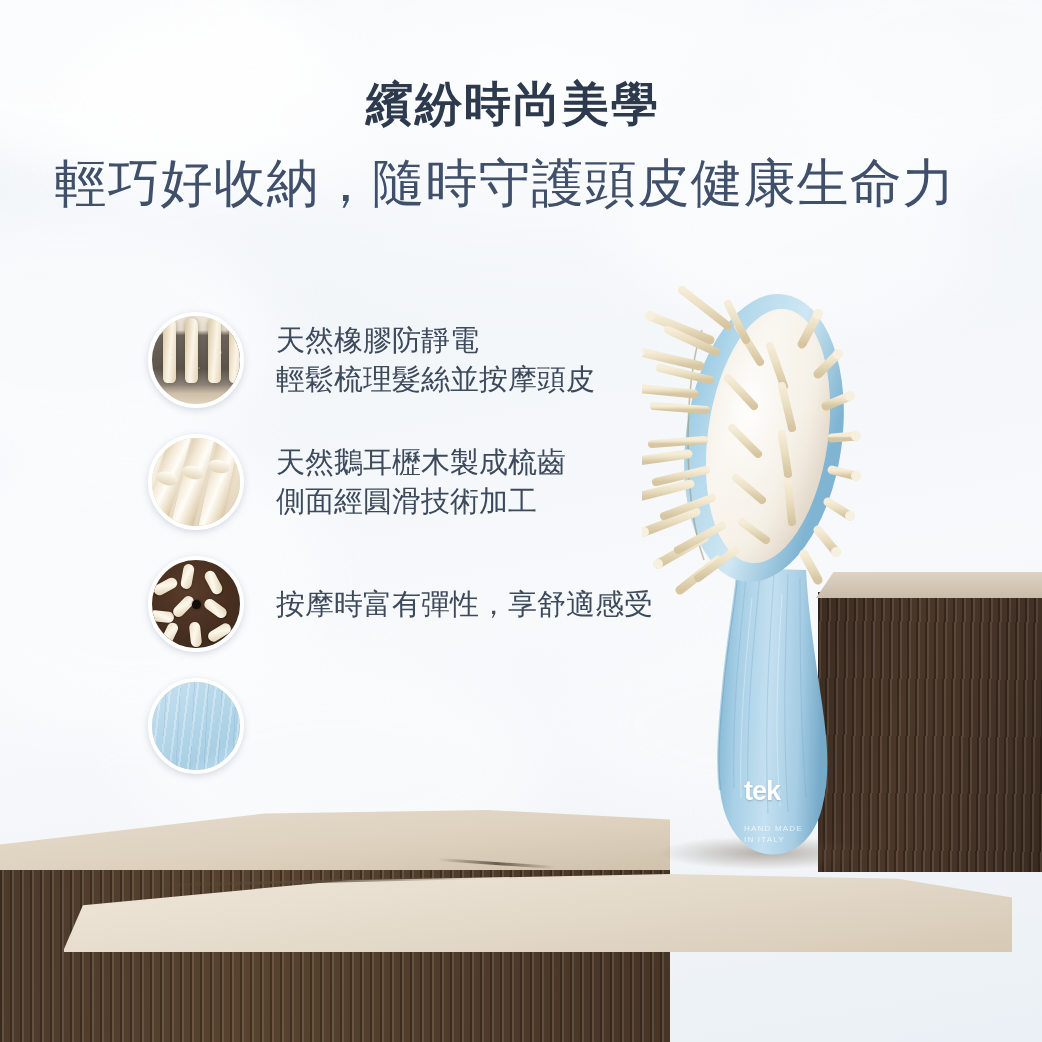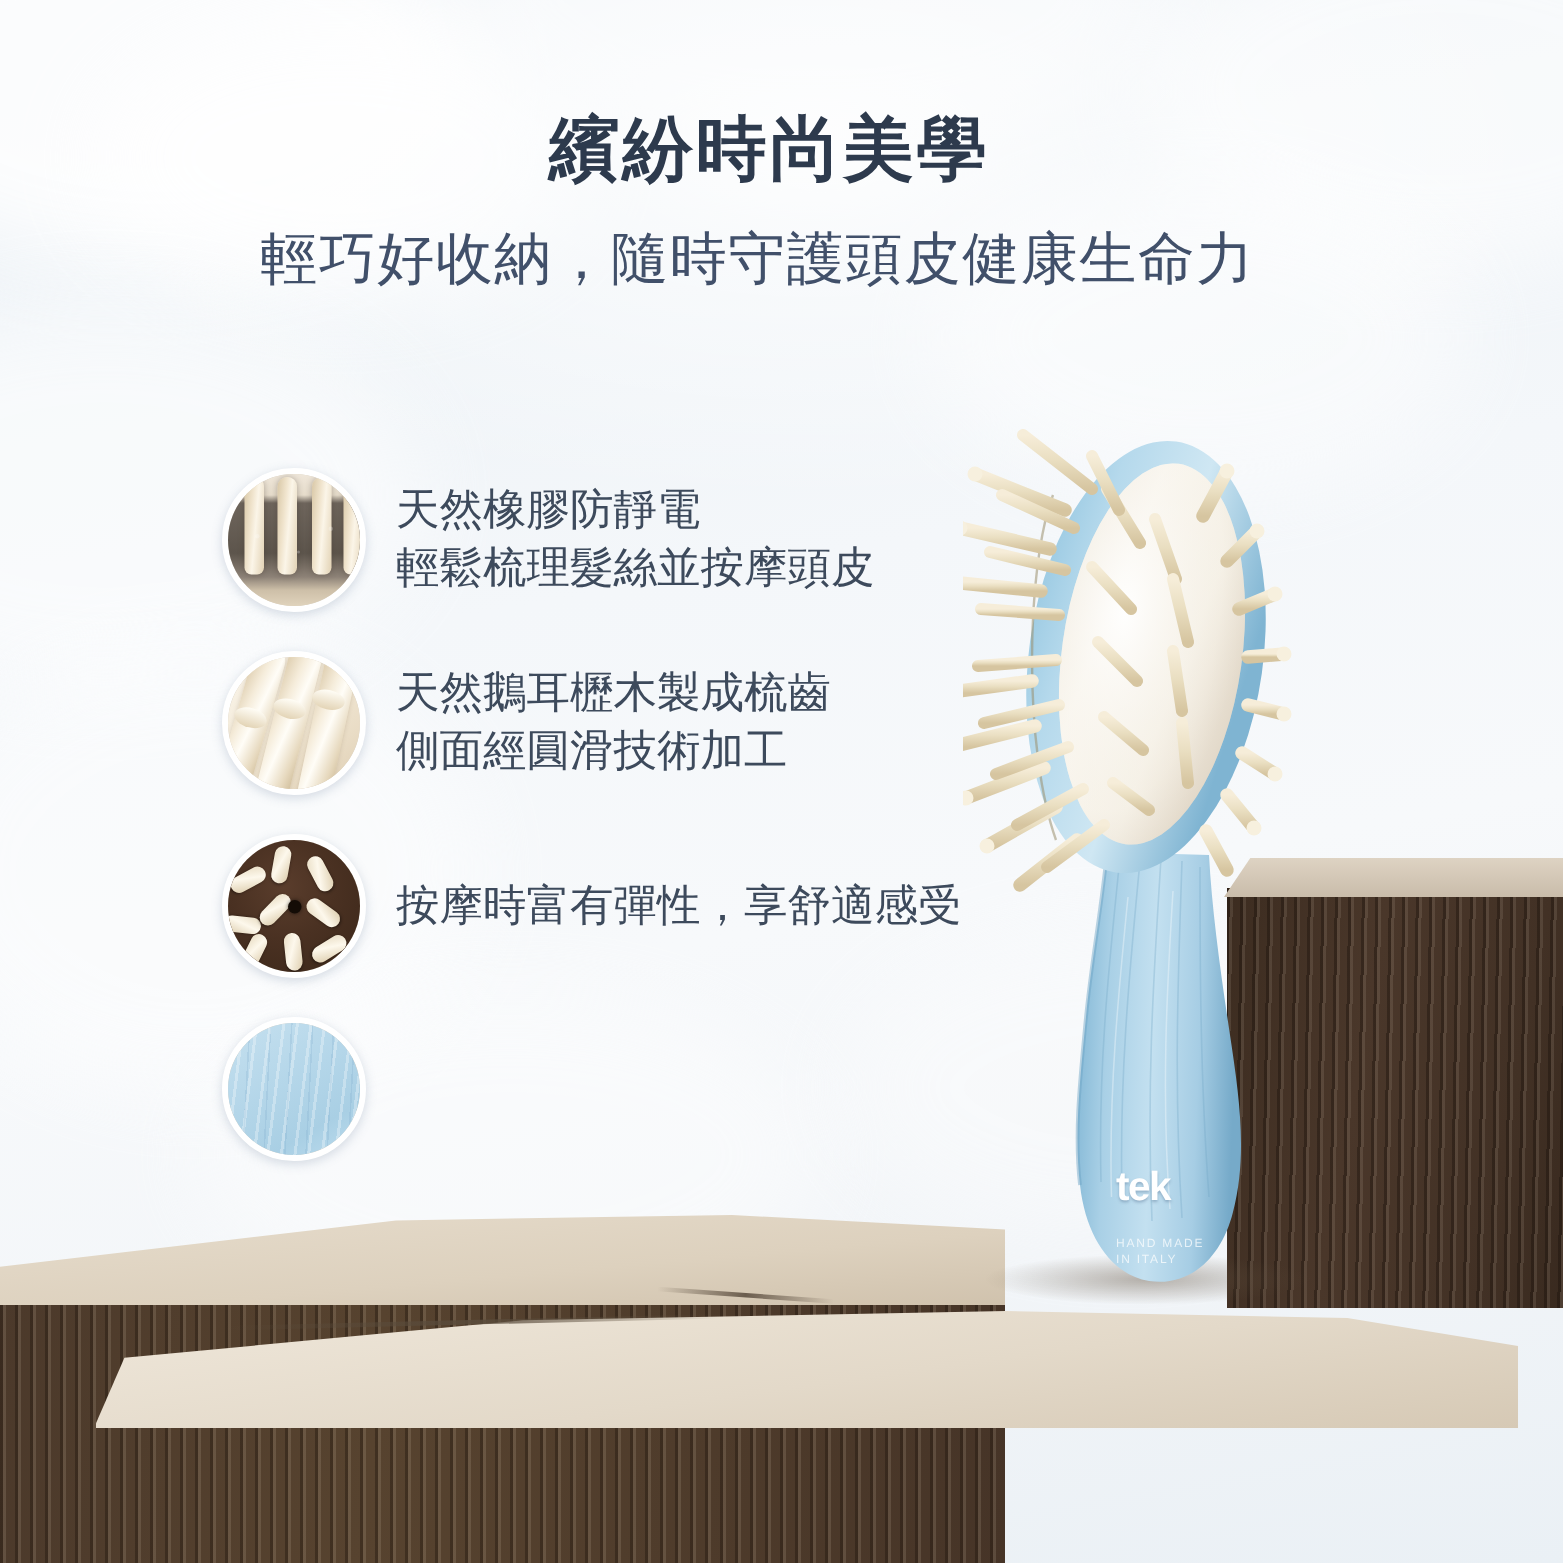--- a/index.html
+++ b/index.html
@@ -41,33 +41,32 @@
     pointer-events: none;
   }
 
   
   .headline-wrap {
     position: absolute;
     left: 0; right: 16px;
     top: 78px;
     text-align: center;
     z-index: 6;
-    font-family: Liberation Mono, monospace;
   }
   .headline {
     margin: 0;
     font-size: 47px;
     font-weight: 700;
     letter-spacing: 2px;
     color: #2d3a4d;
     line-height: 1.1;
   }
   .subheadline {
     margin: 24px 16px 0 0;
-    font-size: 38px;
+    font-size: 52px;
     font-weight: 400;
     letter-spacing: 1px;
     color: #41506a;
     line-height: 1.15;
   }
 
   
   .features {
     position: absolute;
     left: 148px;
@@ -155,21 +154,21 @@
       repeating-linear-gradient(97deg,
         rgba(255,255,255,.30) 0px, rgba(255,255,255,.30) 2px,
         rgba(255,255,255,0)   2px, rgba(255,255,255,0)   9px),
       repeating-linear-gradient(93deg,
         rgba(120,165,200,.22) 0px, rgba(120,165,200,.22) 1px,
         rgba(120,165,200,0)   1px, rgba(120,165,200,0)   14px),
       linear-gradient(150deg, #c5e0ef 0%, #b4d6e9 45%, #a9cfe4 75%, #bcdcee 100%);
   }
 
   .feature-text {
-    margin-left: 20px;
+    margin-left: 32px;
     color: #3d4a5c;
     font-size: 29px;
     line-height: 1.33;
     white-space: nowrap;
   }
   .feature-text .ln { display: block; }
 
   
   .podium-layer { position: absolute; inset: 0; z-index: 2; }
 

